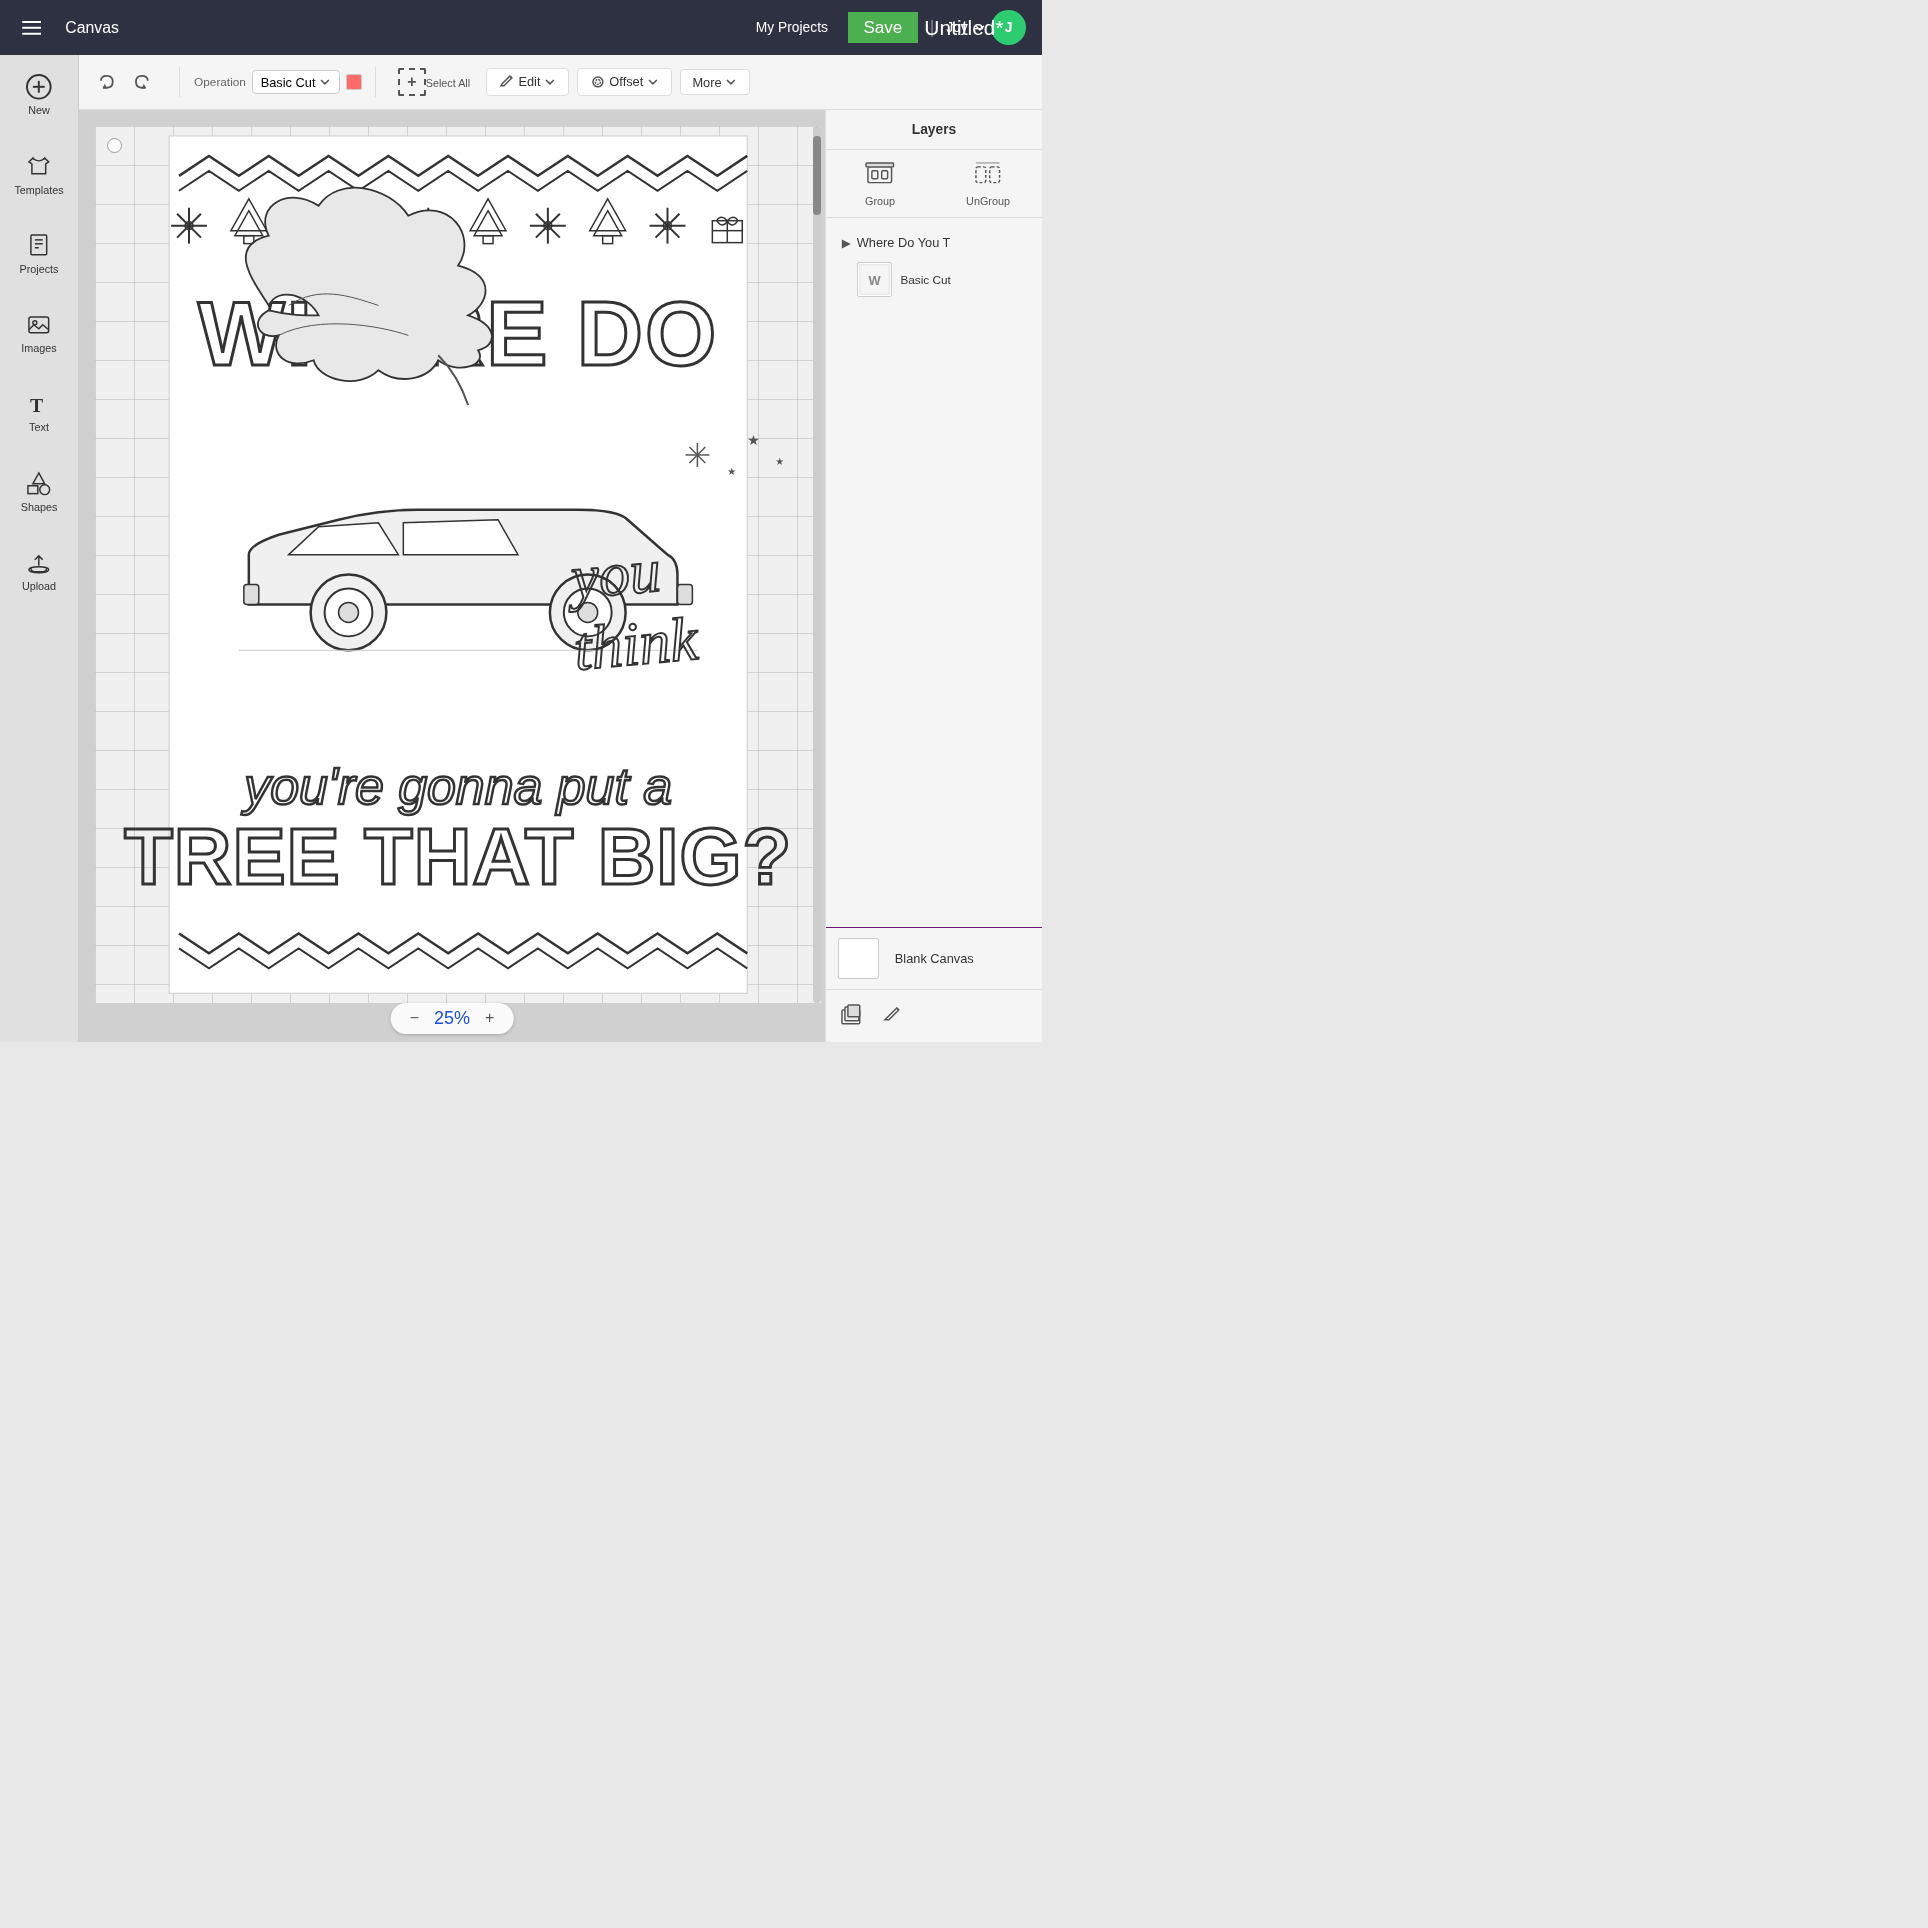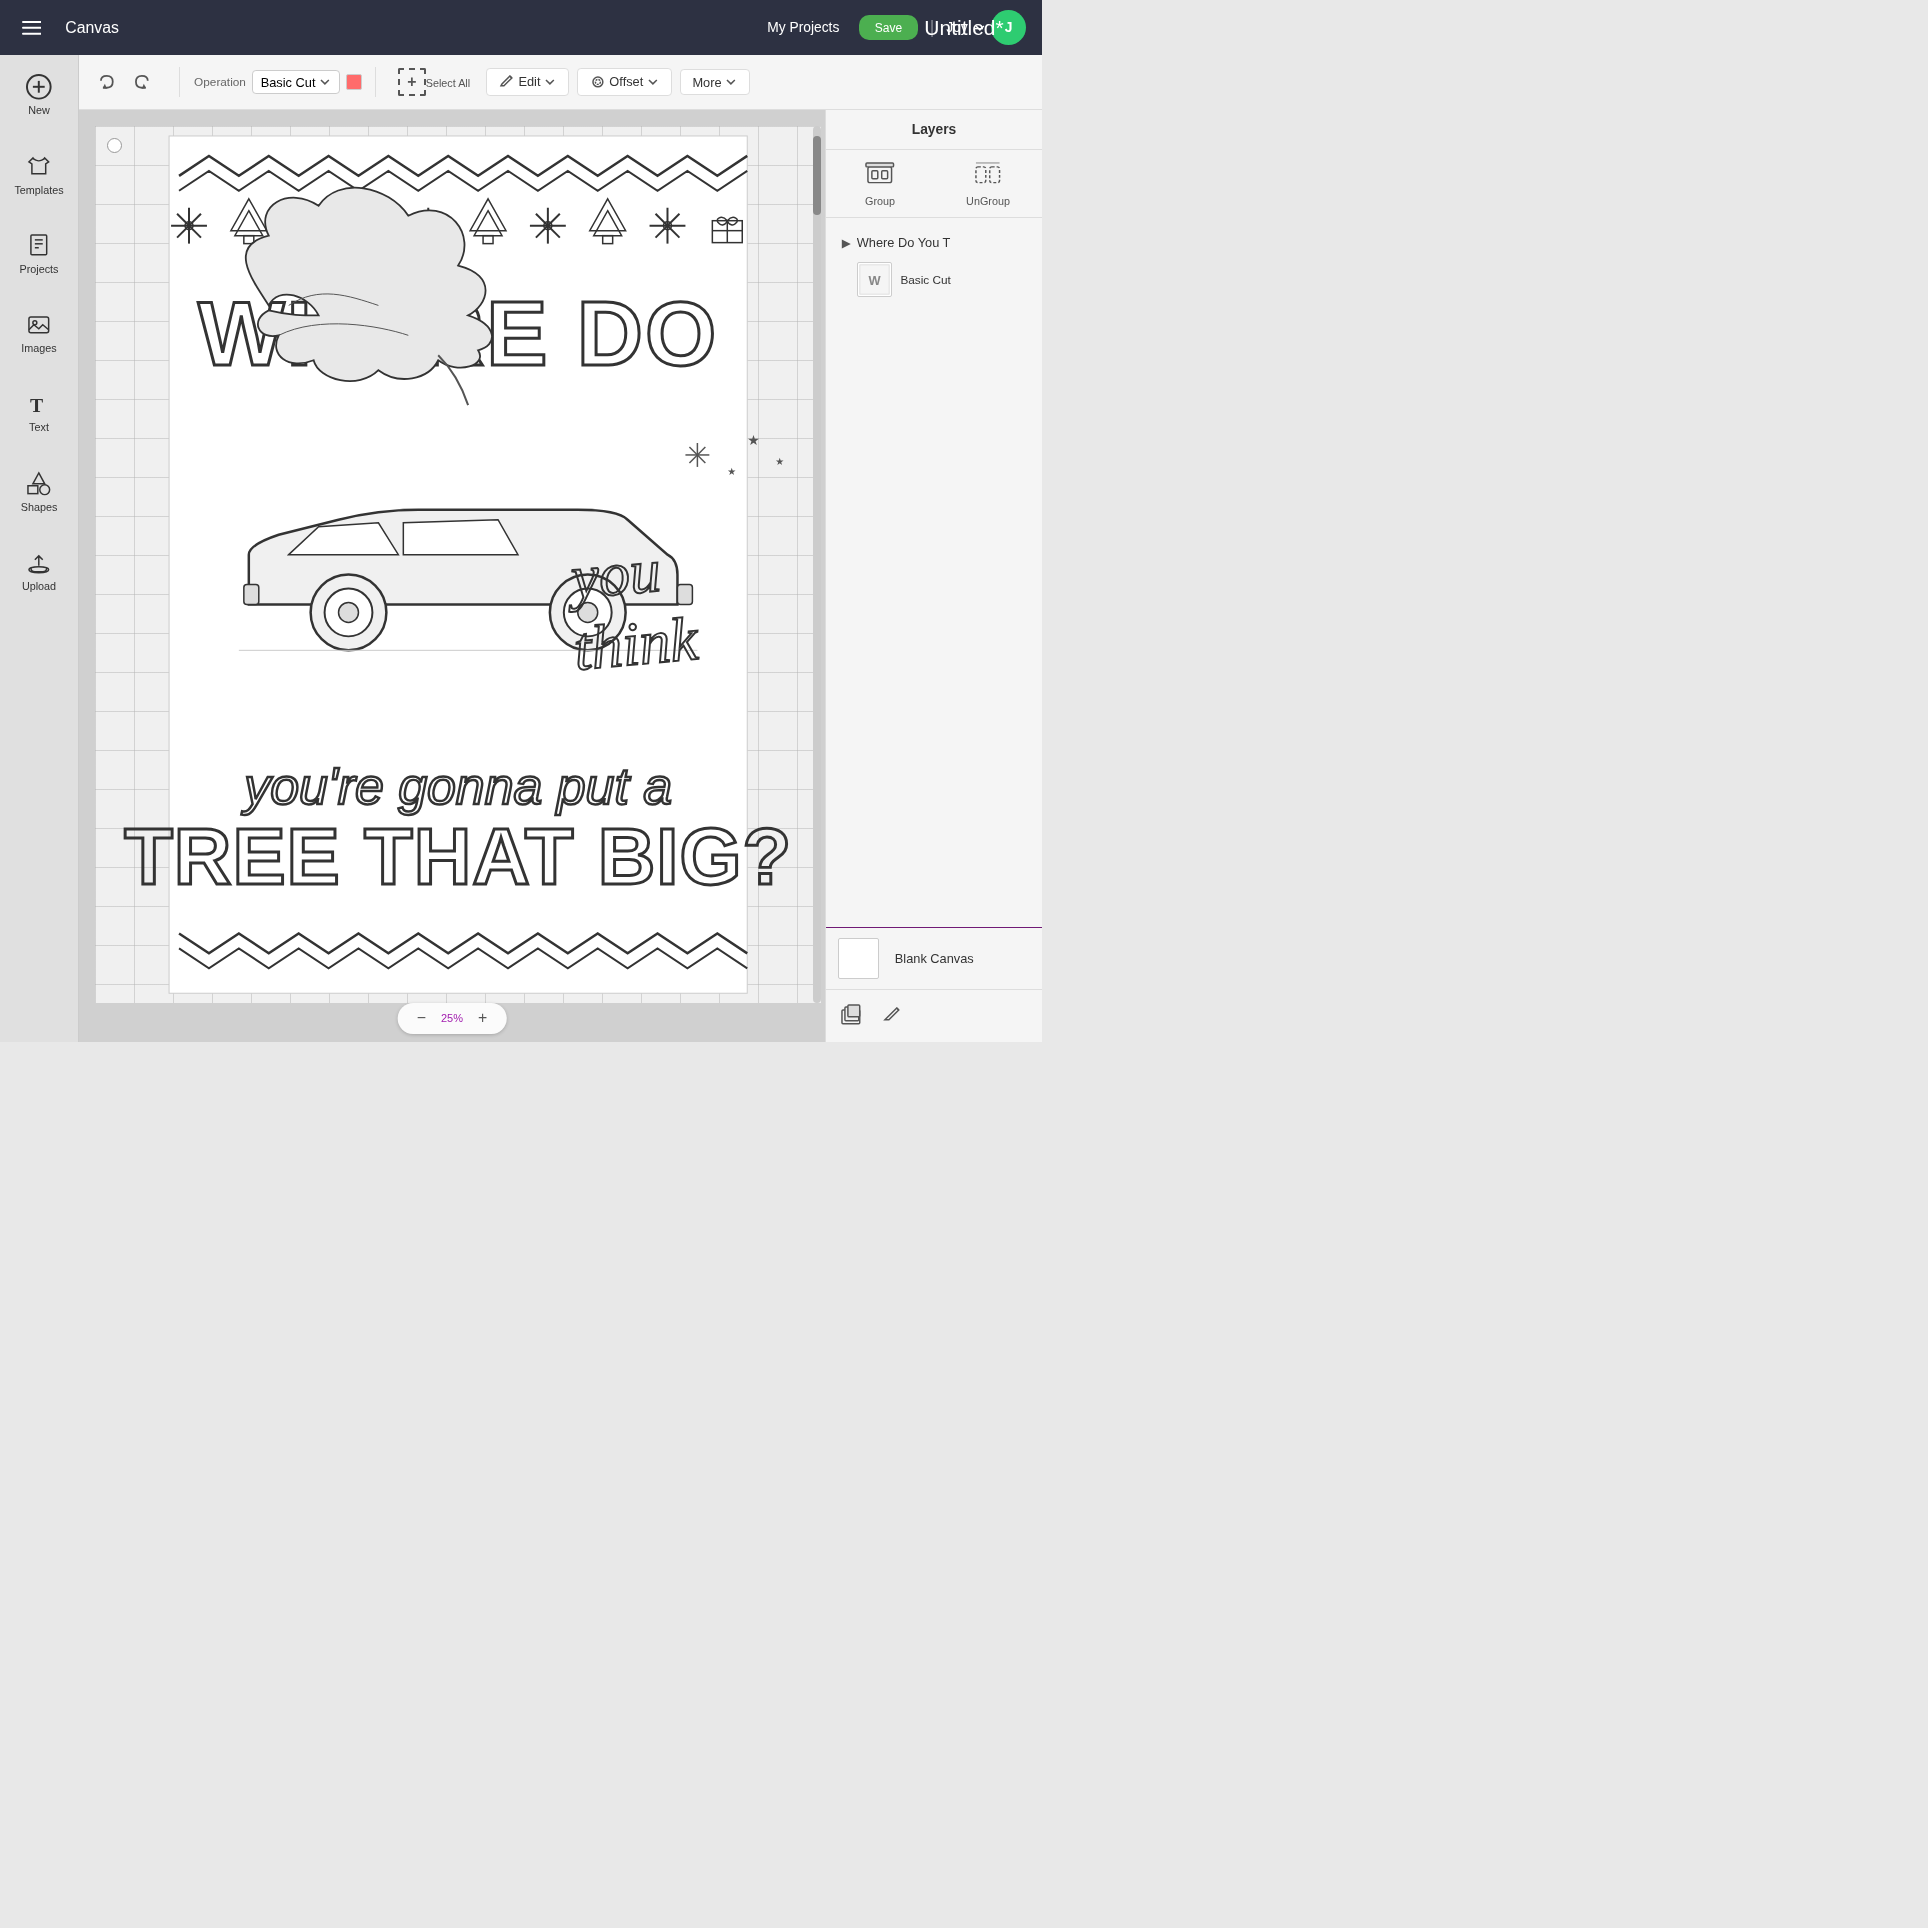--- a/index.html
+++ b/index.html
@@ -117,21 +117,21 @@
       position: absolute; right: 0; top: 0; bottom: 0; width: 7.9px; background: #bbb; border-radius: 3.9px;
     }
     .canvas-scroll-thumb {
       width: 7.9px; height: 79px; background: #888; border-radius: 3.9px; margin-top: 9.9px;
     }
     .canvas-zoom-control {
       position: absolute; bottom: 7.9px; left: 50%; transform: translateX(-50%);
       display: flex; align-items: center; gap: 7.9px; background: rgba(255,255,255,0.9); border-radius: 19.7px; padding: 3.9px 11.8px; box-shadow: 0 1px 3.9px rgba(0,0,0,0.2);
     }
     .zoom-btn { background: none; border: none; cursor: pointer; font-size: 15.8px; color: #555; width: 23.6px; height: 23.6px; border-radius: 50%; display: flex; align-items: center; justify-content: center; }
-    .zoom-level { font-size: 11px; color: #a21caf; }
+    .zoom-level { font-size: 18px; color: #1d4ed8; }
 
     
     .design-svg {
       width: 100%; height: 100%;
     }
 
     
     .layers-panel {
       width: 217px;
       background: #f5f5f5;
@@ -195,21 +195,21 @@
     <svg width="19.7" height="19.7" viewBox="0 0 20 20" fill="white">
       <rect y="3" width="20" height="2" rx="1"></rect>
       <rect y="9" width="20" height="2" rx="1"></rect>
       <rect y="15" width="20" height="2" rx="1"></rect>
     </svg>
   </button>
   <span class="header-app-name">Canvas</span>
   <span class="header-title">Untitled*</span>
   <div class="header-right">
     <button class="header-btn">My Projects</button>
-    <button class="header-btn" style="background:#4CAF50; border-radius:10px; padding:5.9px 15.8px; font-size:12px;">Save</button>
+    <button class="header-btn" style="background:#4CAF50; border-radius:0; padding:5.9px 15.8px; font-size:17px;">Save</button>
     <span class="header-divider">|</span>
     <div class="header-user">
       <span>Joy</span>
       <svg width="11.8" height="11.8" viewBox="0 0 12 12" fill="white">
         <path d="M2 4 L6 8 L10 4" stroke="white" stroke-width="1.5" fill="none"></path>
       </svg>
       <div class="header-avatar">J</div>
     </div>
   </div>
 </div>

